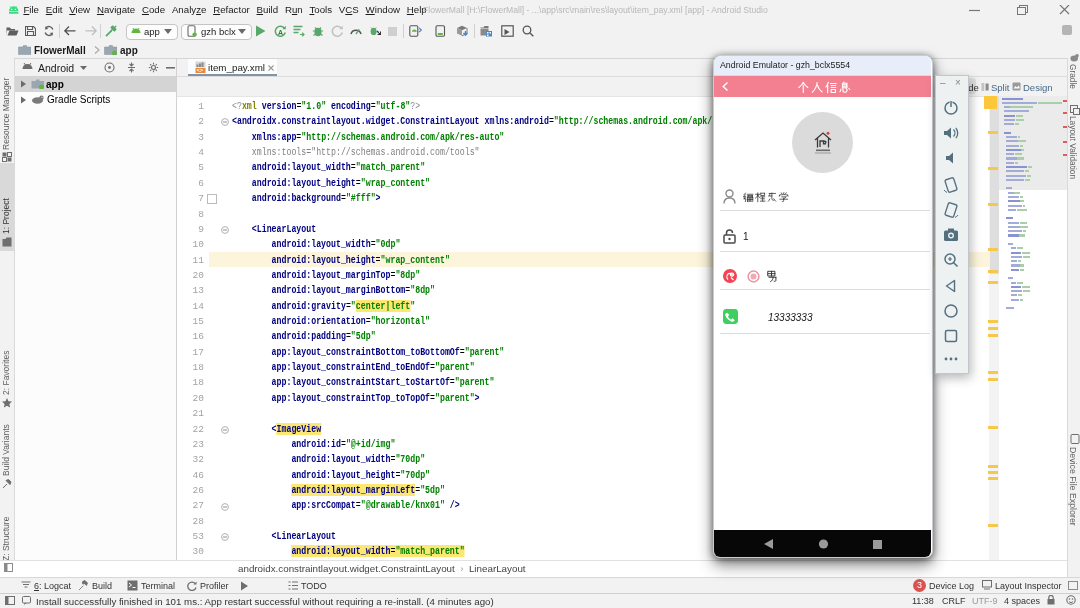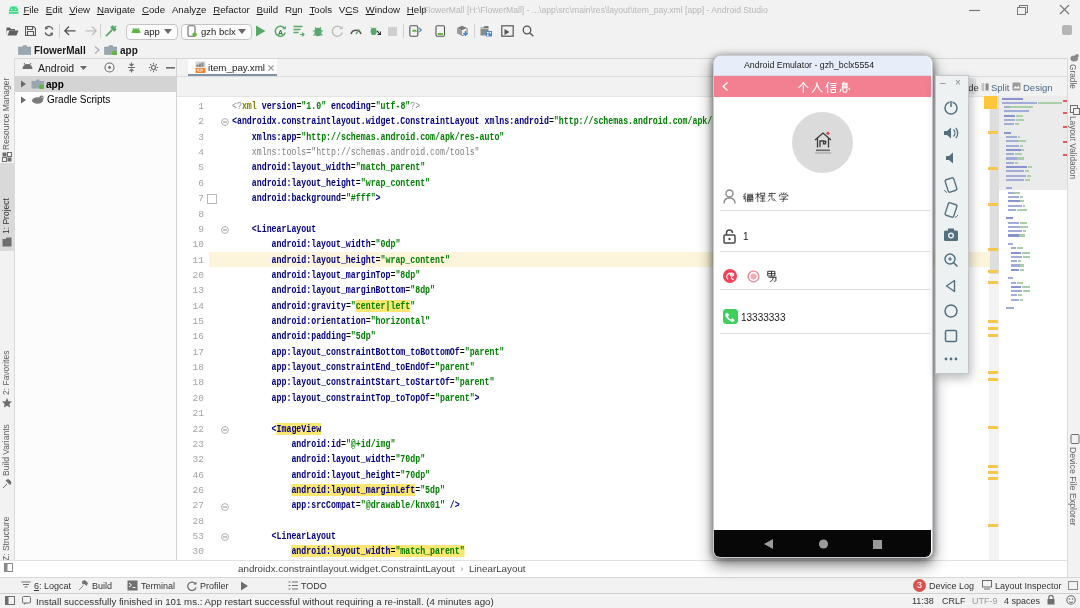--- a/index.html
+++ b/index.html
@@ -655,21 +655,21 @@
 <div class="a" style="left:1066px;top:595px;width:10px;height:10px;">
     <svg width="10" height="10" viewBox="0 0 10 10">
       <circle cx="5" cy="5" r="4.2" fill="none" stroke="#6e6e6e" stroke-width="1.1"></circle>
       <circle cx="3.5" cy="4" r="0.8" fill="#6e6e6e"></circle>
       <circle cx="6.5" cy="4" r="0.8" fill="#6e6e6e"></circle>
       <path d="M3 6.5 a2.5 2.5 0 0 0 4 0" fill="none" stroke="#6e6e6e"></path>
     </svg>
   </div>
 <div class="a" style="left:713px;top:55px;width:218px;height:501px;background:#fff;border-radius:8px 8px 7px 7px;box-shadow:0 7px 16px rgba(0,0,0,0.48),0 2px 7px rgba(0,0,0,0.30),-2px 0 7px rgba(0,0,0,0.10),2px 0 7px rgba(0,0,0,0.10);border:1px solid #c9ccd2;"></div>
 <div class="a" style="left:714px;top:56px;width:217px;height:19px;background:#e8eef9;border-radius:7px 7px 0 0;border-bottom:1px solid #d5dce8;"></div>
-<div class="a" style="left:720px;top:60px;font-size:8.8px;color:#1a1a1a;white-space:nowrap;margin-left:24px;">Android Emulator - gzh_bclx5554</div>
+<div class="a" style="left:720px;top:60px;font-size:8.8px;color:#1a1a1a;white-space:nowrap;">Android Emulator - gzh_bclx5554</div>
 <div class="a" style="left:714px;top:76px;width:217px;height:21px;background:#f28090;"></div>
 <div class="a" style="left:721px;top:81px;width:8px;height:11px;">
     <svg width="8" height="11" viewBox="0 0 8 11">
       <path d="M6.5 1.5 L2.2 5.5 L6.5 9.5" fill="none" stroke="#fff" stroke-width="1.4"></path>
     </svg>
   </div>
 <div class="a" style="left:797px;top:80px;width:54px;height:15px;">
     <svg width="54" height="15" viewBox="0 0 430 100">
       <g fill="none" stroke="#ffffff" stroke-width="9" stroke-linecap="round">
         <g transform="translate(0 0)">
@@ -758,21 +758,21 @@
       </g>
     </svg>
   </div>
 <div class="a" style="left:720px;top:289px;width:210px;height:1px;background:#dedede;"></div>
 <div class="a" style="left:723px;top:309px;width:15px;height:15px;">
     <svg width="15" height="15" viewBox="0 0 15 15">
       <rect width="15" height="15" rx="3.4" fill="#3ecf5e"></rect>
       <path d="M4.2 3.8 l2 2 l-1.2 1.6 c0.6 1.4 1.6 2.4 3 3 l1.6 -1.2 l2 2 c-0.6 1.4 -2 1.8 -3.4 1.2 c-2.8 -1 -4.8 -3 -5.8 -5.8 c-0.5 -1.4 0 -2.4 1.8 -2.8" fill="#fff"></path>
     </svg>
   </div>
-<div class="a" style="left:741px;top:311.5px;font-size:10px;color:#1a1a1a;">13333333</div>
+<div class="a" style="left:768px;top:311.5px;font-size:10px;color:#1a1a1a;font-style:italic;">13333333</div>
 <div class="a" style="left:720px;top:333px;width:210px;height:1px;background:#dedede;"></div>
 <div class="a" style="left:714px;top:530px;width:217px;height:27px;background:#070707;border-radius:0 0 6px 6px;"></div>
 <div class="a" style="left:763px;top:539px;width:11px;height:10px;">
     <svg width="11" height="10" viewBox="0 0 11 10">
       <path d="M10 0 V10 L1 5 Z" fill="#9a9a9a"></path>
     </svg>
   </div>
 <div class="a" style="left:818px;top:539px;width:11px;height:10px;">
     <svg width="11" height="10" viewBox="0 0 11 10">
       <circle cx="5.5" cy="5" r="4.6" fill="#9a9a9a"></circle>

